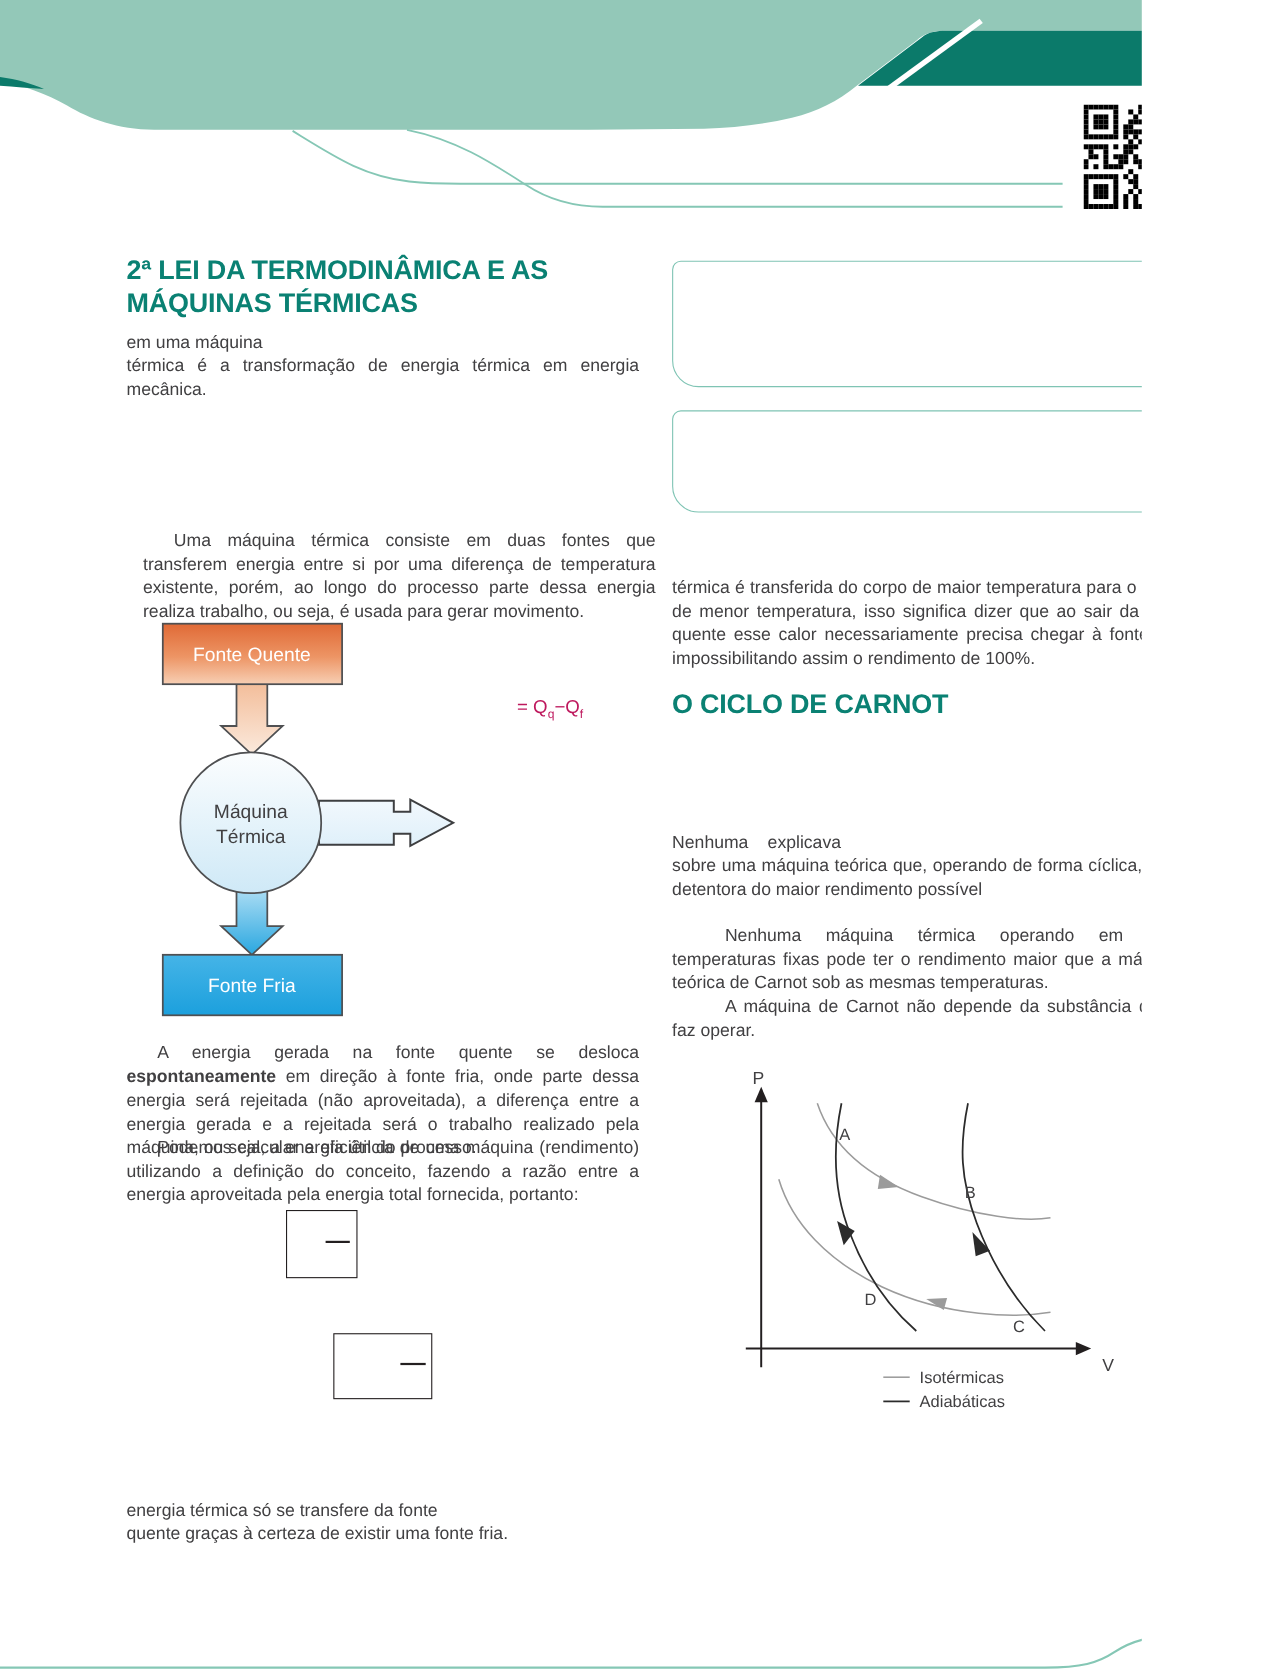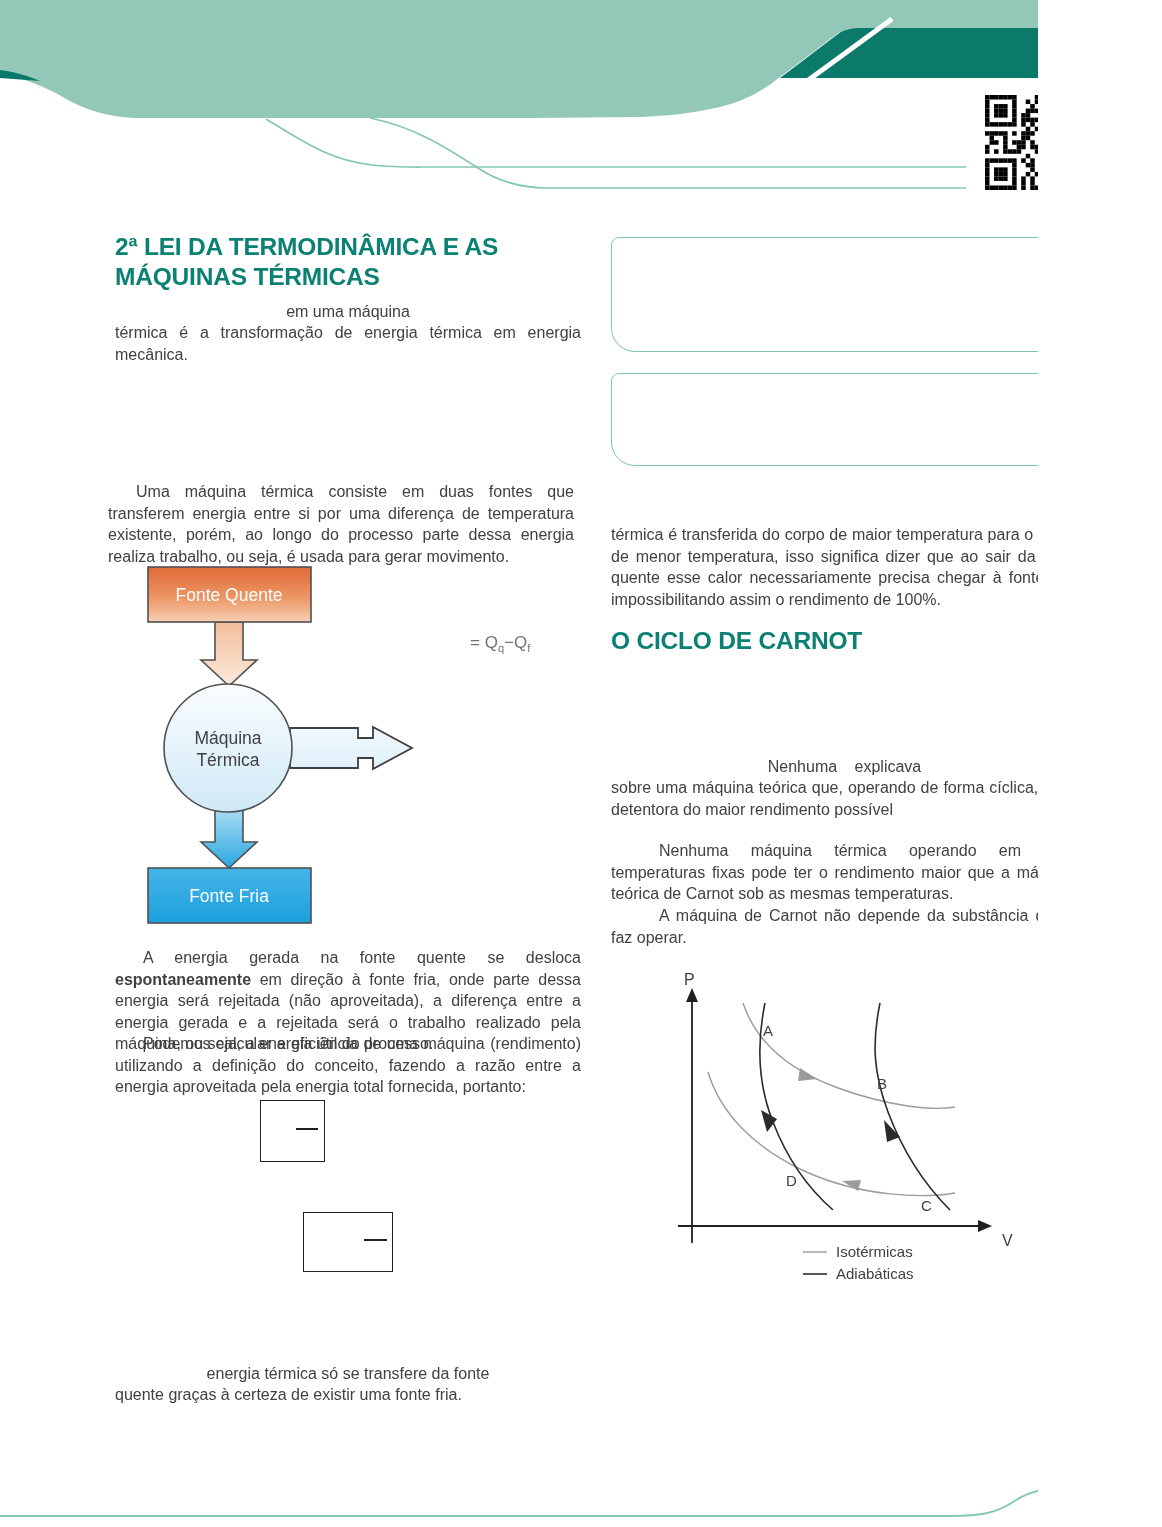--- a/index.html
+++ b/index.html
@@ -10,26 +10,26 @@
 
   
   .h1{font-size:24.5px;font-weight:bold;color:#0A8173;line-height:30px;letter-spacing:-0.2px;}
 
   
   .par{font-size:16px;line-height:21.5px;color:#414042;width:466px;}
   .parR{width:467px;}
   .just{text-align:justify;}
   .ind{text-indent:28px;}
   .indR{text-indent:48px;}
-  .rline{text-align:center;}
+  .rline{text-align:left;}
   .wsp{word-spacing:13px;}
   .b{font-weight:bold;}
 
   
-  .formula{font-size:17px;color:#737373;}
+  .formula{font-size:17px;color:#be185d;}
   .formula sub{font-size:11px;}
 
   
   .fbox{border:1.6px solid #231F20;background:#ffffff;}
   .fracbar{position:absolute;background:#231F20;height:1.7px;}
 
   
   .tealbox{border:1.7px solid #7FC4B4;border-radius:8px 8px 24px 24px;background:#ffffff;}
 </style>
 </head>
@@ -278,21 +278,21 @@
         <rect x="81.43" y="90.48" width="4.52" height="4.52"></rect>
         <rect x="85.95" y="90.48" width="4.52" height="4.52"></rect>
       </g>
   </svg>
 
   <div class="abs h1" style="left:115px;top:232px;width:466px;">2ª LEI DA TERMODINÂMICA E AS MÁQUINAS TÉRMICAS</div>
 
   <div class="abs par rline" style="left:115px;top:301px;">em uma máquina</div>
   <div class="abs par just" style="left:115px;top:322px;">térmica é a transformação de energia térmica em energia mecânica.</div>
 
-  <div class="abs par just ind" style="left:108px;top:481px;">Uma máquina térmica consiste em duas fontes que transferem energia entre si por uma diferença de temperatura existente, porém, ao longo do processo parte dessa energia realiza trabalho, ou seja, é usada para gerar movimento.</div>
+  <div class="abs par just ind" style="left:130px;top:481px;">Uma máquina térmica consiste em duas fontes que transferem energia entre si por uma diferença de temperatura existente, porém, ao longo do processo parte dessa energia realiza trabalho, ou seja, é usada para gerar movimento.</div>
 
   <svg class="abs" style="left:115px;top:560px;" width="470" height="375" viewBox="0 0 470 375">
     <defs>
       <linearGradient id="gradHot" x1="0" y1="0" x2="0" y2="1">
         <stop offset="0" stop-color="#E06A36"></stop>
           <stop offset="0.55" stop-color="#ED9565"></stop>
           <stop offset="1" stop-color="#F7CFB4"></stop>
       </linearGradient>
       <linearGradient id="gradHotArrow" x1="0" y1="0" x2="0" y2="1">
         <stop offset="0" stop-color="#F3BE9B"></stop>

